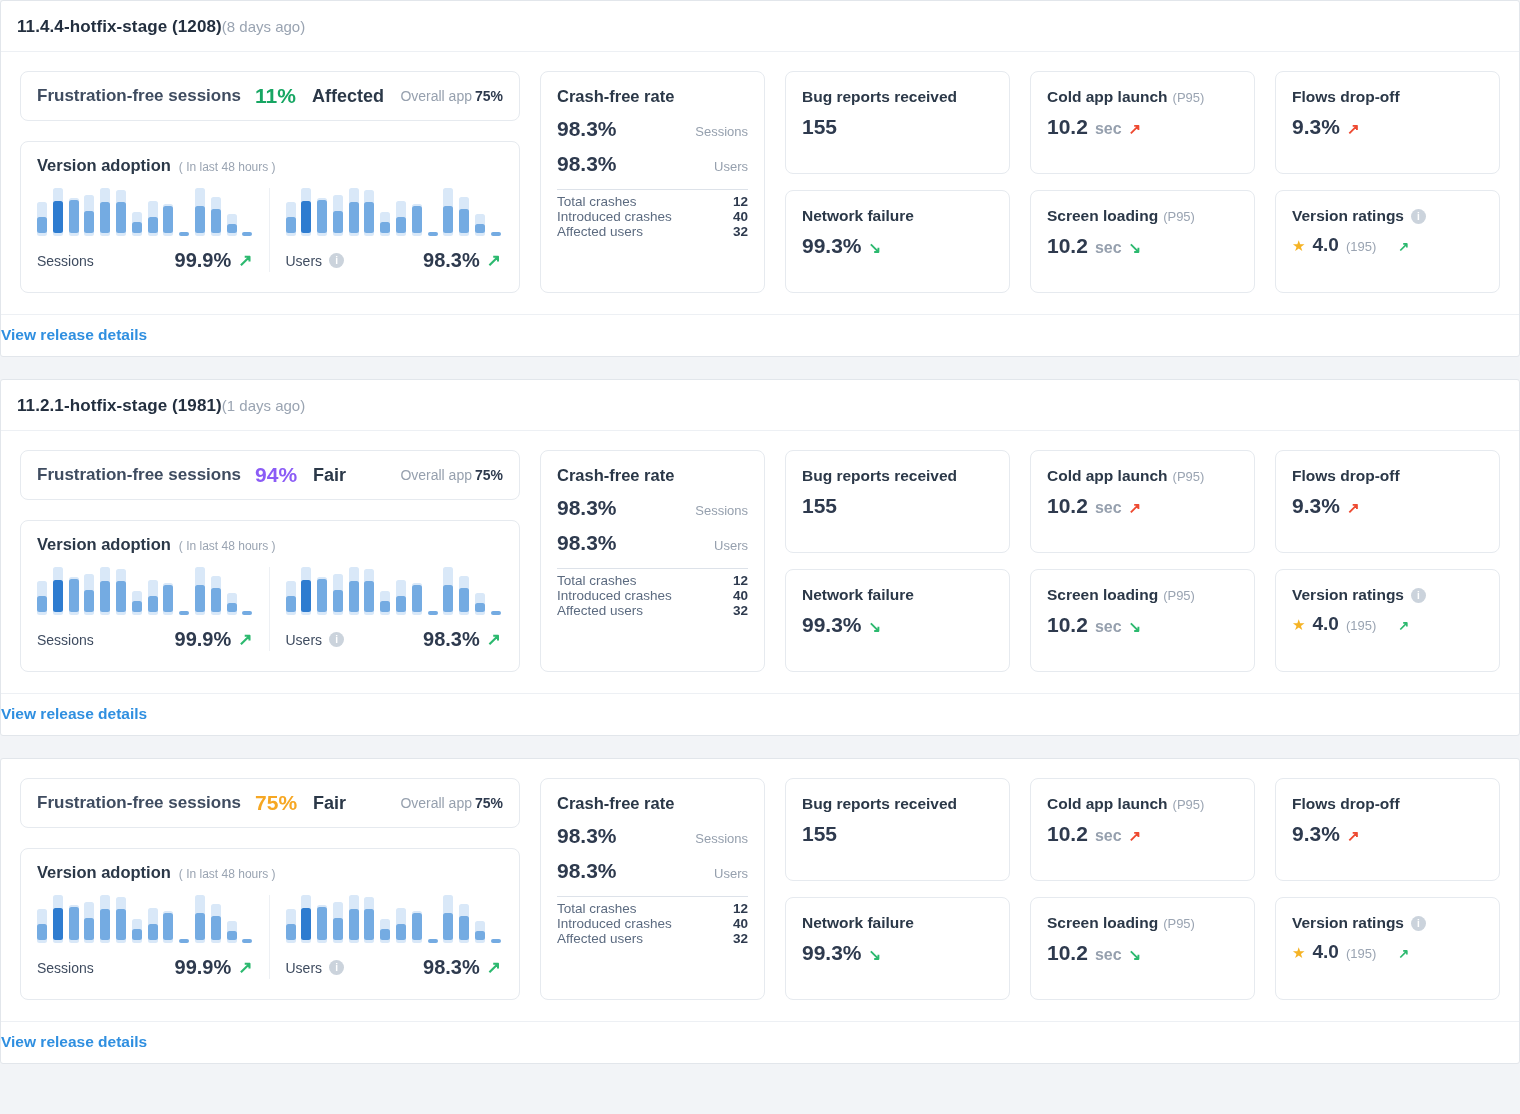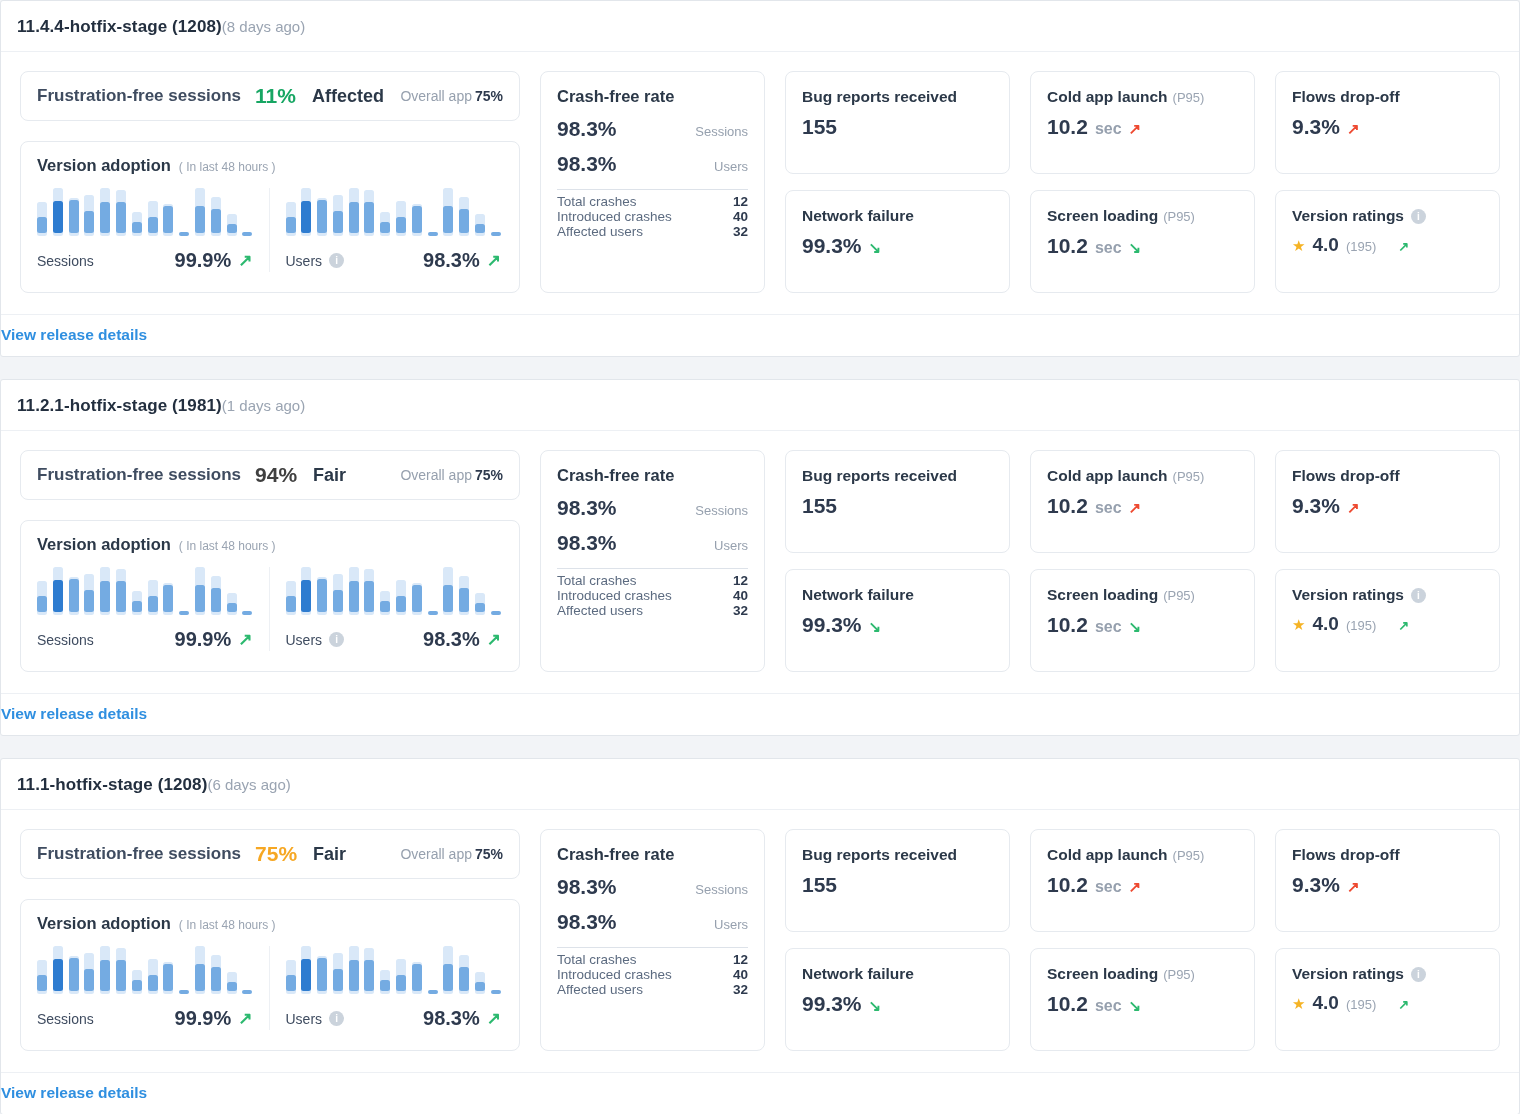--- a/index.html
+++ b/index.html
@@ -328,21 +328,21 @@
       <h2>11.2.1-hotfix-stage (1981)</h2>
       <span class="age">(1 days ago)</span>
     </header>
 
     <div class="rel-body">
 
       <div class="col-left">
 
         <div class="box frustration">
           <span class="fr-label">Frustration-free sessions</span>
-          <span class="fr-value" style="color: #404040;">94%</span>
+          <span class="fr-value" style="color: #8b5cf6;">94%</span>
           <span class="fr-rating">Fair</span>
           <span class="fr-overall"><span>Overall app</span><b>75%</b></span>
         </div>
 
         <div class="box adoption">
           <div class="ad-title-row">
             <span class="box-title">Version adoption</span>
             <span class="ad-sub">( In last 48 hours )</span>
           </div>
           <div class="ad-split">
@@ -542,24 +542,20 @@
     </div>
 
     <footer class="rel-footer">
       <a href="#" class="view-link">View release details</a>
     </footer>
 
   </section>
 
   <section class="release">
 
-    <header class="rel-header">
-      <h2>11.1-hotfix-stage (1208)</h2>
-      <span class="age">(6 days ago)</span>
-    </header>
 
     <div class="rel-body">
 
       <div class="col-left">
 
         <div class="box frustration">
           <span class="fr-label">Frustration-free sessions</span>
           <span class="fr-value" style="color: rgb(246, 167, 35);">75%</span>
           <span class="fr-rating">Fair</span>
           <span class="fr-overall"><span>Overall app</span><b>75%</b></span>

